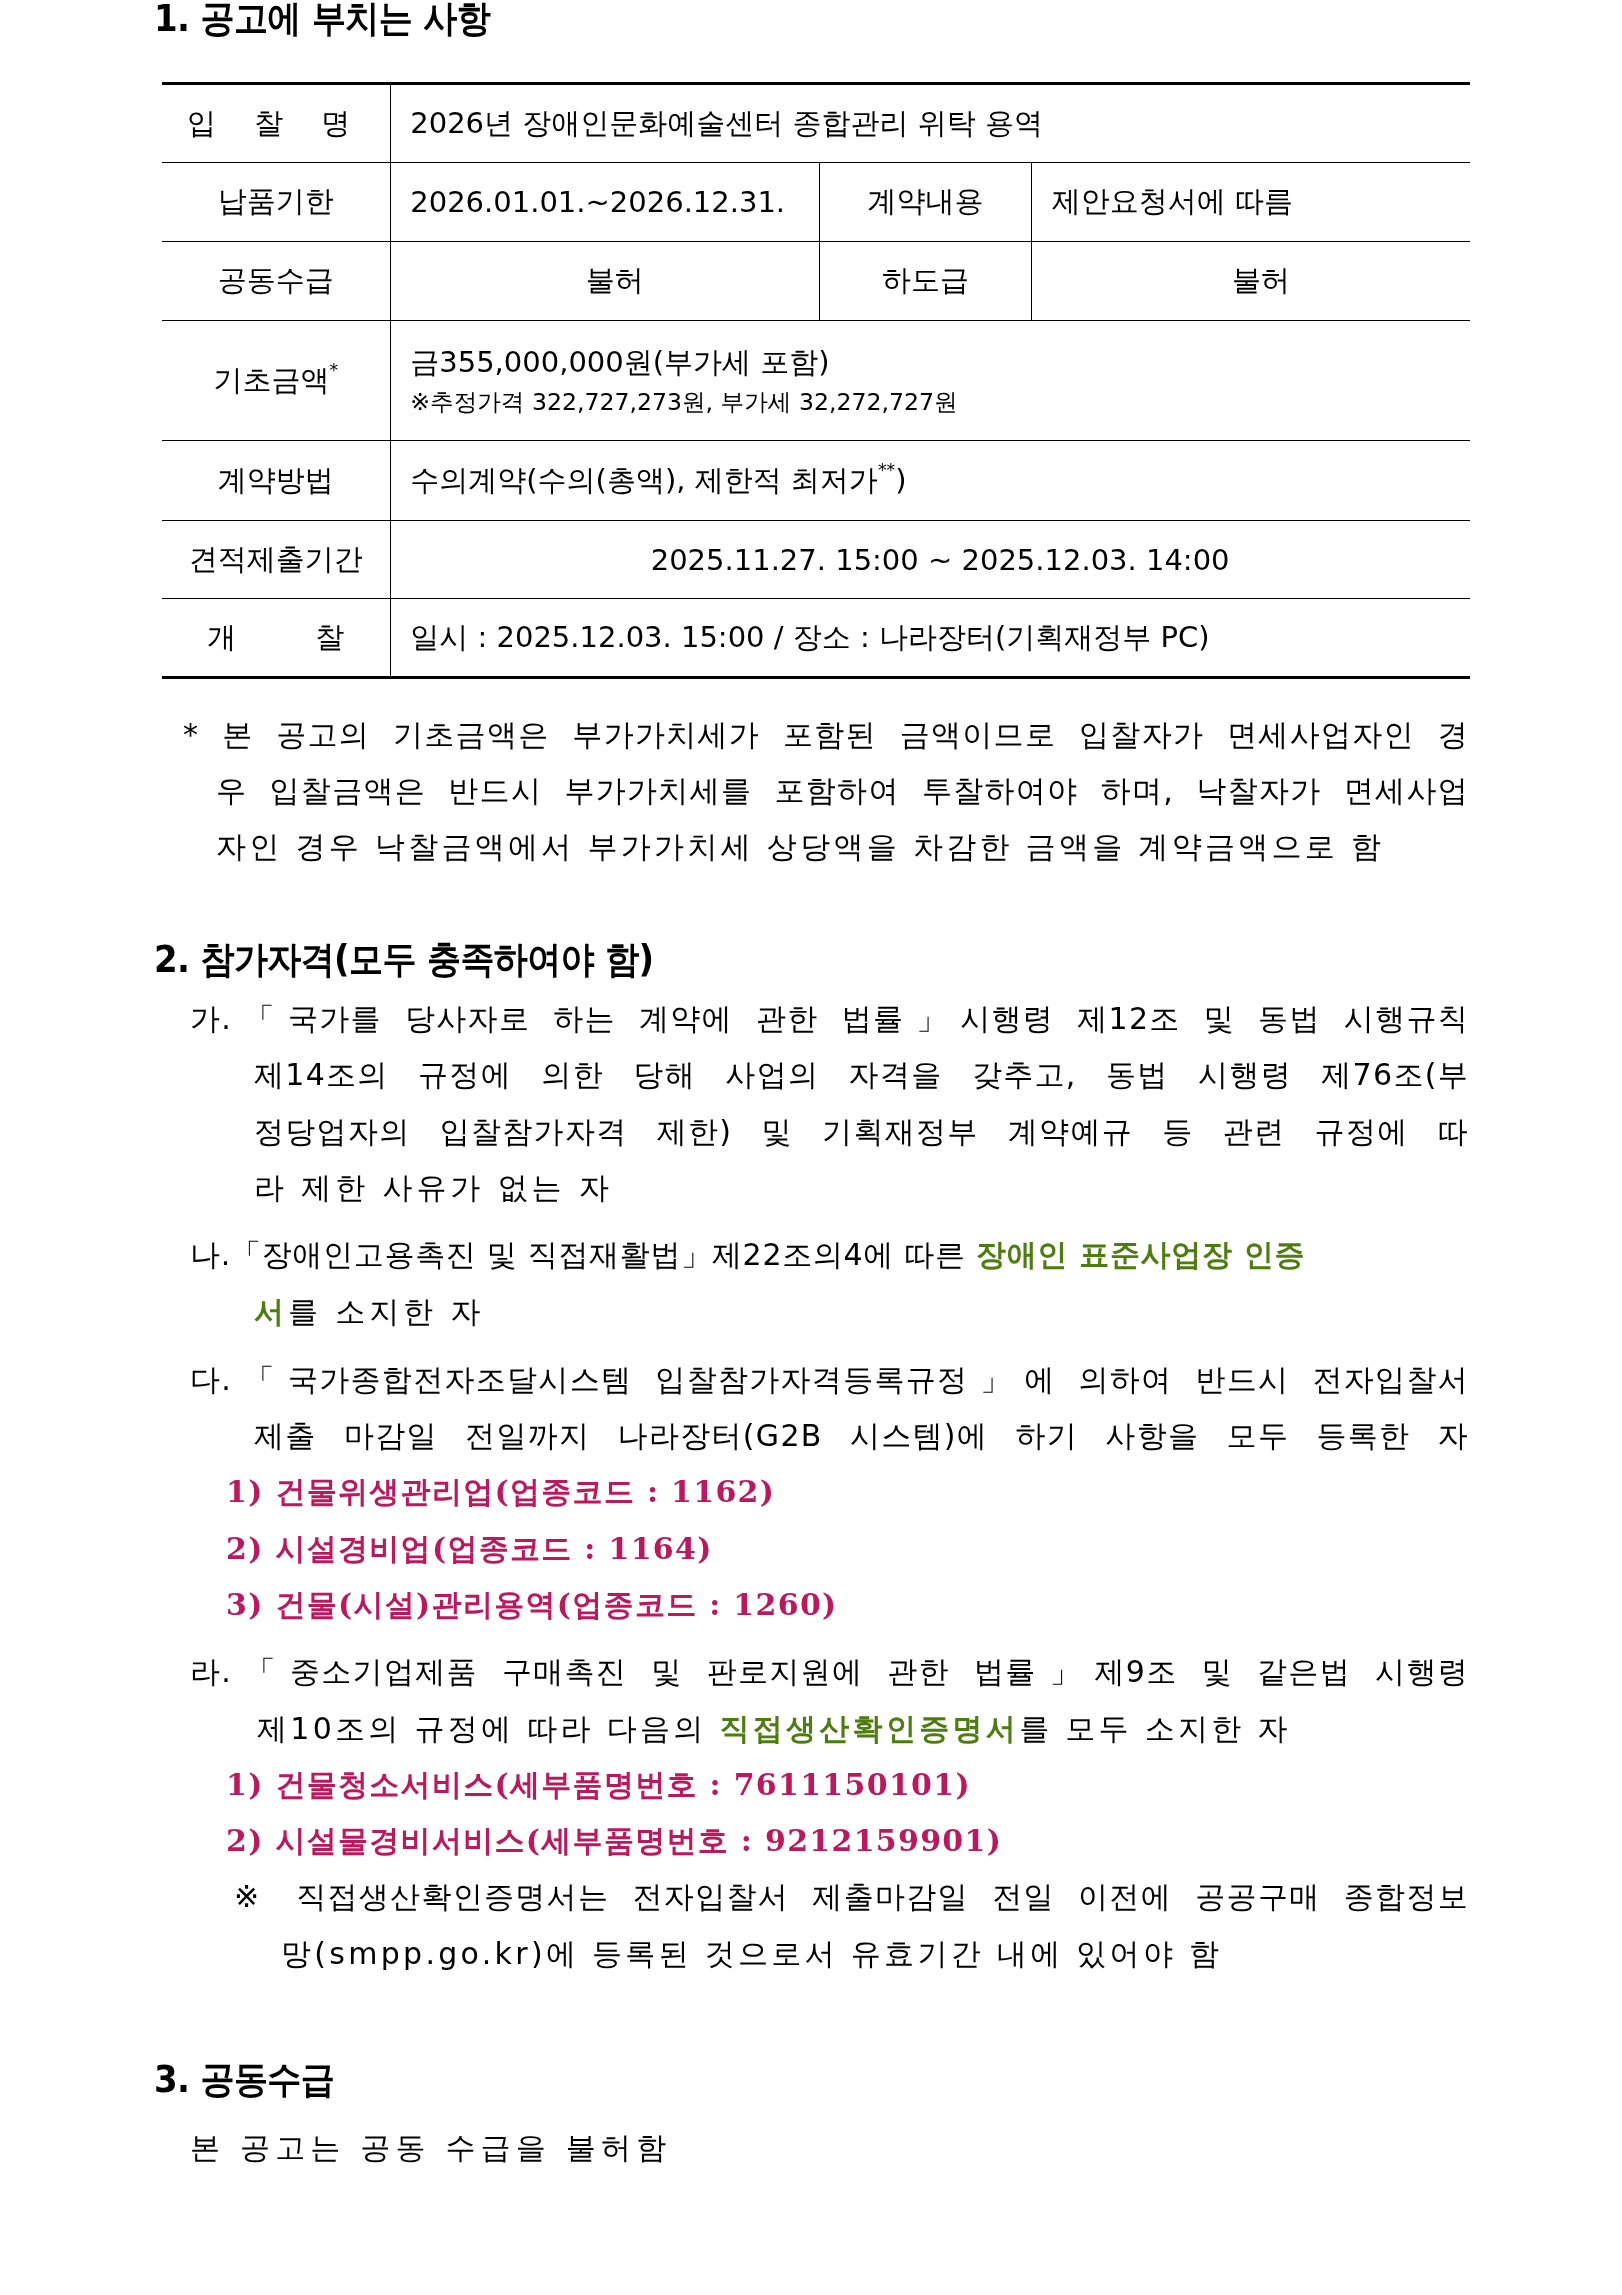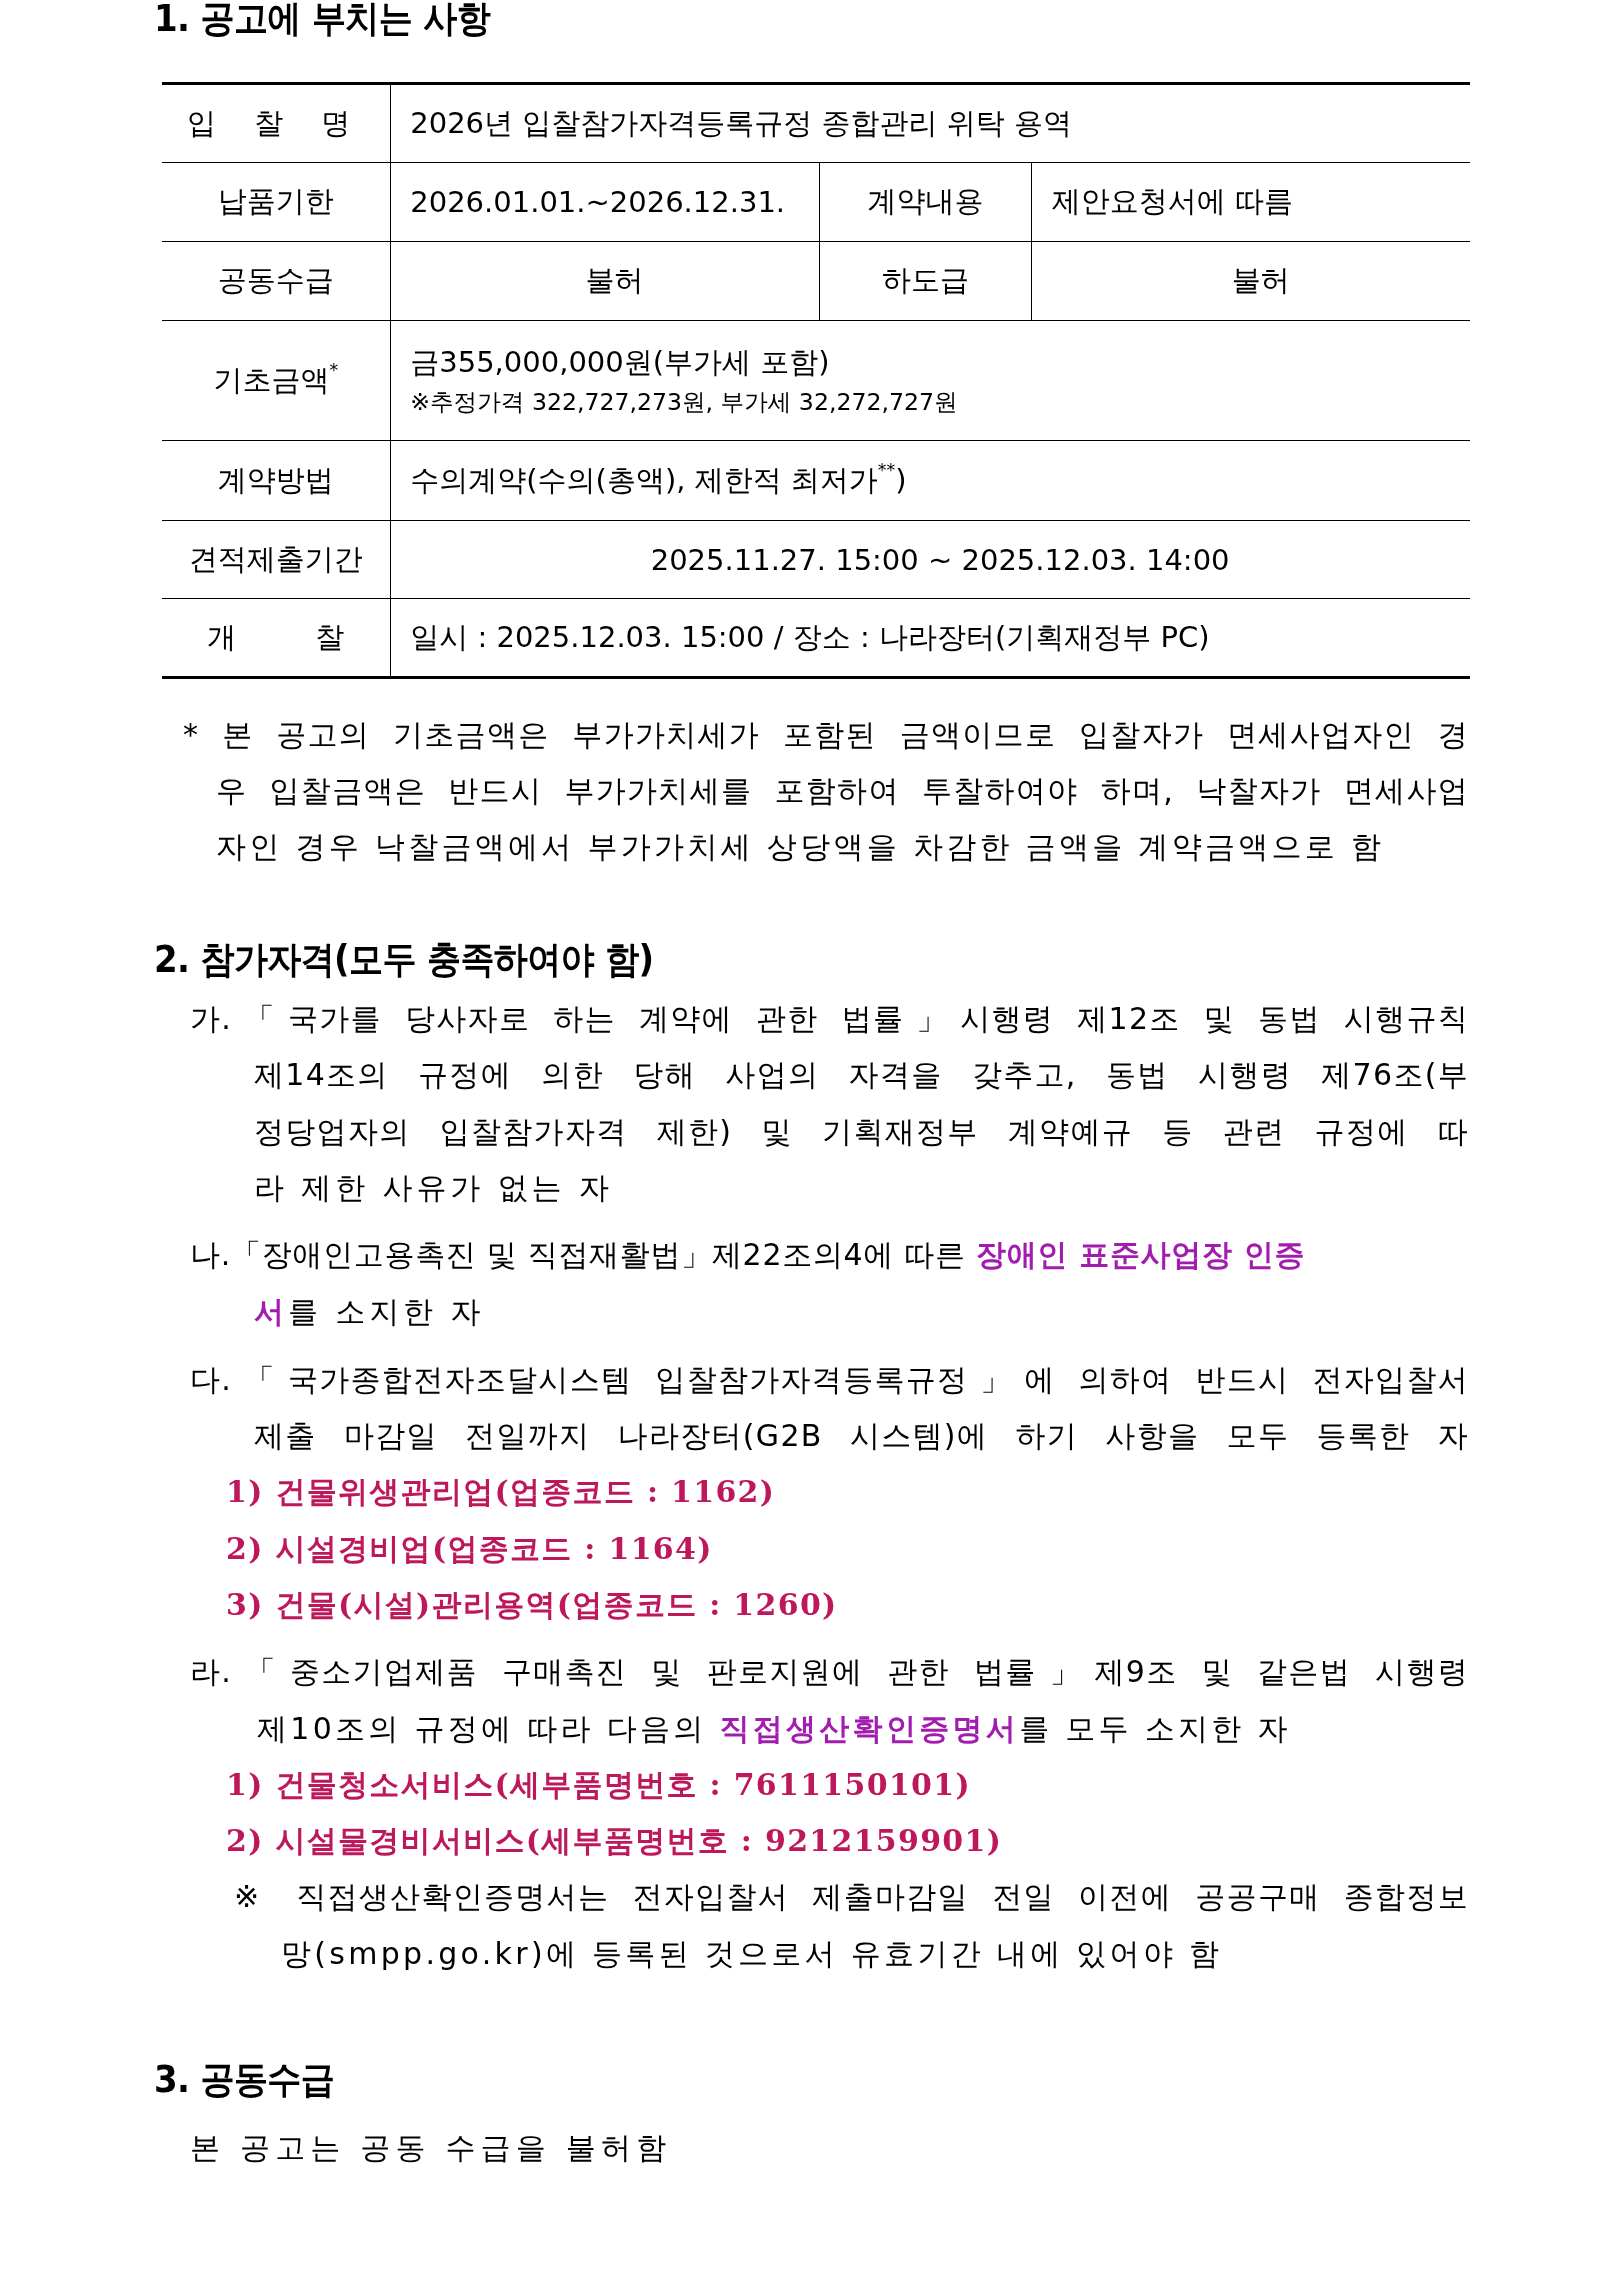--- a/index.html
+++ b/index.html
@@ -31,39 +31,39 @@
   .sub { font-size: 23.6px; display: block; margin-top: 2.6px; }
   sup { font-size: 60%; line-height: 0; vertical-align: 0.8em; }
   .lab-gap { display: inline-block; width: 79px; }
 
   
   .line {
     position: absolute; margin: 0; white-space: nowrap;
     font-size: 30px; line-height: 39px; letter-spacing: 1.3px;
   }
   .just { width: 1302px; text-align: justify; text-align-last: justify; }
-  .blue { color: #a21caf; font-weight: bold; }
+  .blue { color: #4d7c0f; font-weight: bold; }
   .blue-line { color: #be185d; font-weight: bold; font-family: "DejaVu Serif", serif; }
 </style>
 </head>
 <body>
 
 <h1 class="h-section" style="top:-3.9px;">1. 공고에 부치는 사항</h1>
 
 <table class="tbl">
   <colgroup>
     <col style="width:228px">
     <col style="width:429px">
     <col style="width:212px">
     <col style="width:438px">
   </colgroup>
   <tbody>
       <tr style="height:79px">
     <td class="lab spaced">입 찰 명</td>
-    <td colspan="3">2026년 입찰참가자격등록규정 종합관리 위탁 용역</td>
+    <td colspan="3">2026년 장애인문화예술센터 종합관리 위탁 용역</td>
   </tr>
   <tr style="height:79px">
     <td class="lab">납품기한</td>
     <td>2026.01.01.~2026.12.31.</td>
     <td class="lab2">계약내용</td>
     <td>제안요청서에 따름</td>
   </tr>
   <tr style="height:79px">
     <td class="lab">공동수급</td>
     <td class="b">불허</td>

